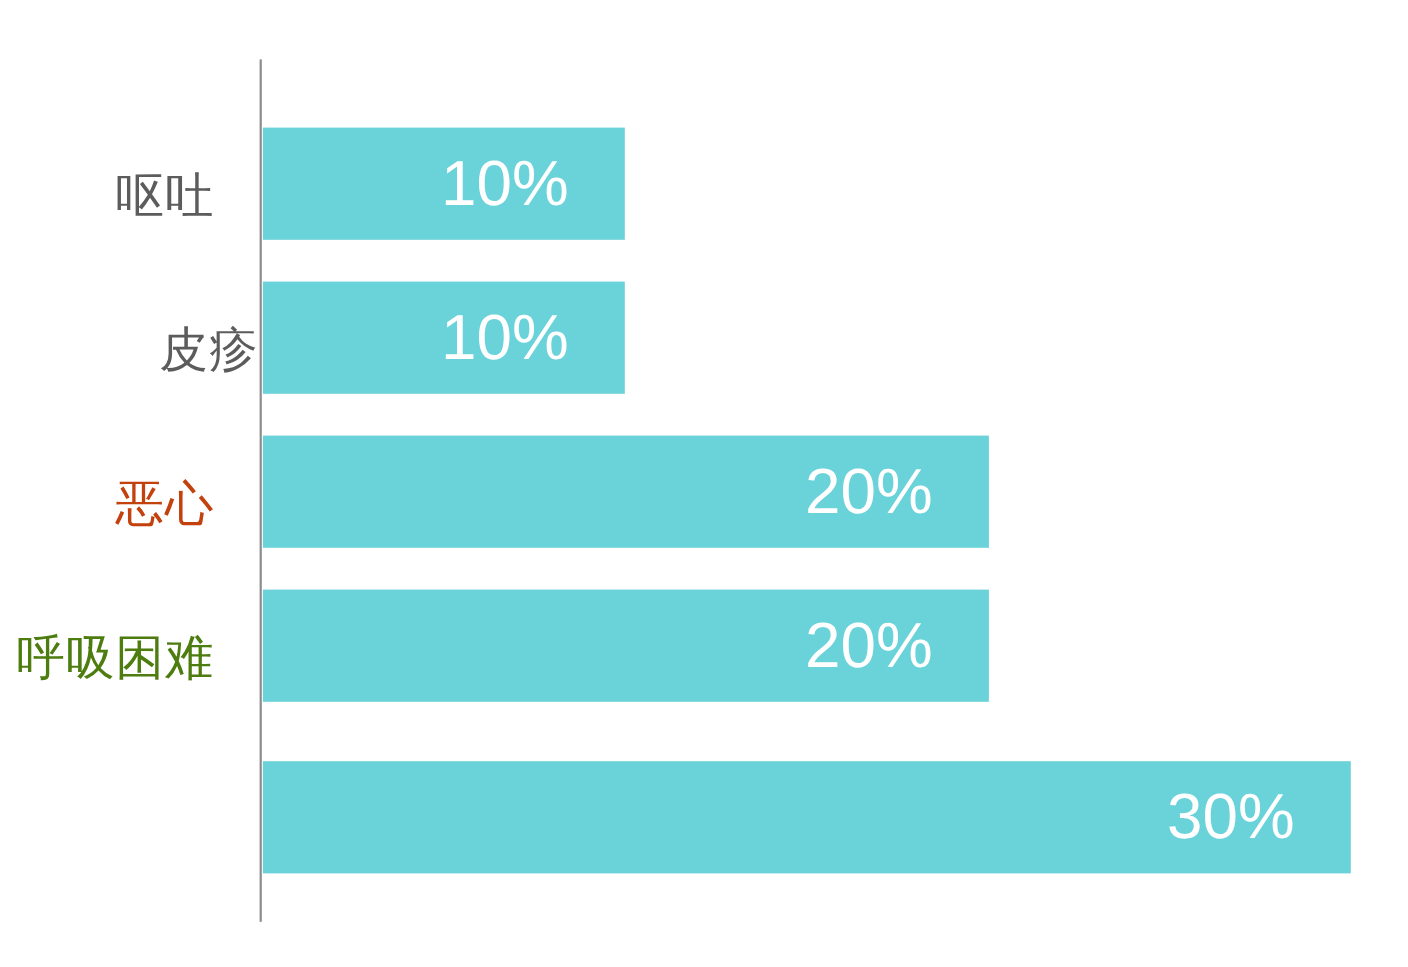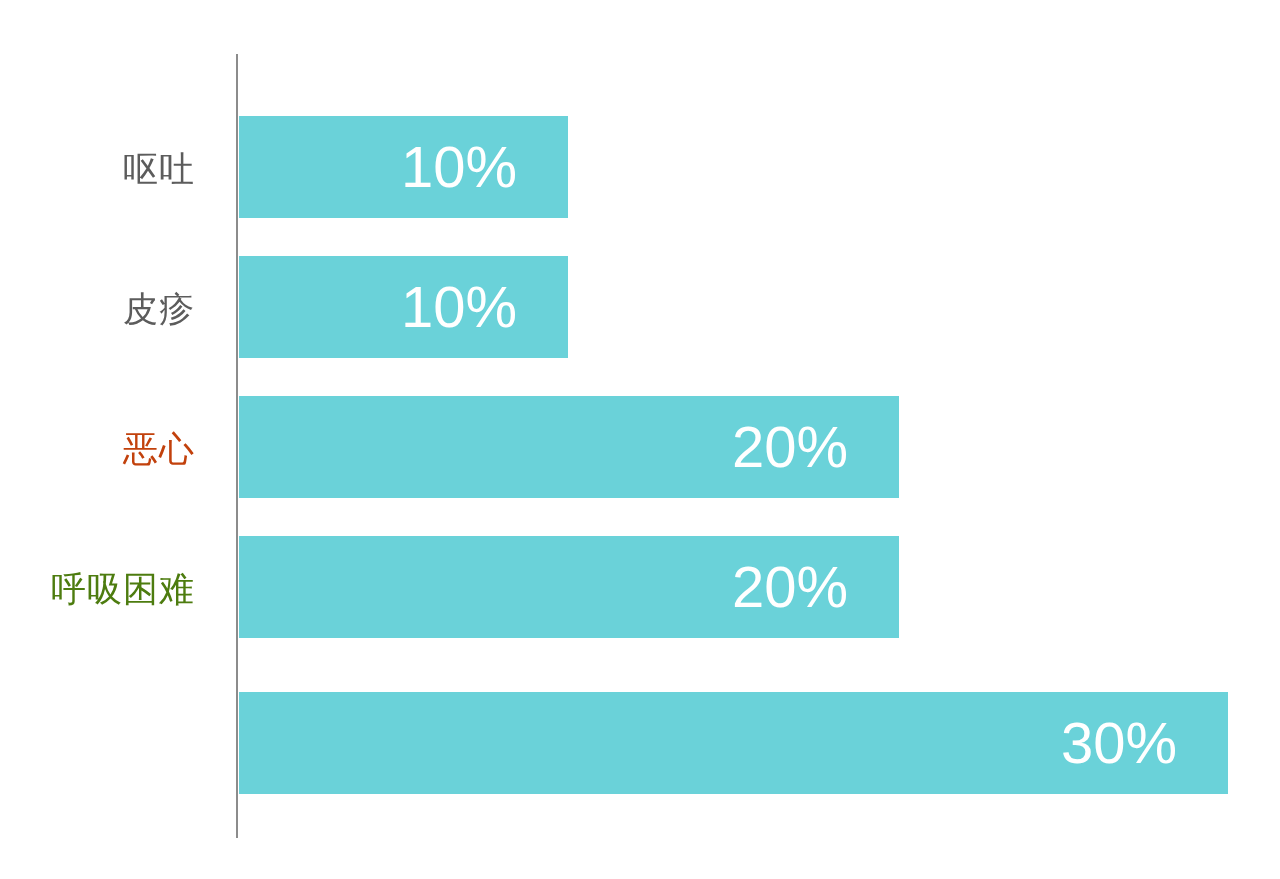--- a/index.html
+++ b/index.html
@@ -43,27 +43,27 @@
   .bar-row {
     position: relative;
     height: 102px;
     margin-bottom: 38px;
   }
   .bar-row:last-child { margin-bottom: 0; }
 
   .category-label {
     position: absolute;
     left: 0;
-    top: 1px;
+    top: 12px;
     width: 195px;
     height: 102px;
     display: flex;
     align-items: center;
     justify-content: flex-end;
-    font-size: 35px;
+    font-size: 44px;
     line-height: 1;
     letter-spacing: 1px;
     color: #5c5c5c;
     white-space: nowrap;
   }
 
   .bar-track {
     position: absolute;
     left: 239px;
     top: 0;
@@ -105,21 +105,21 @@
     <div class="bar-row">
       <div class="category-label" style="color: rgb(92, 92, 92);">呕吐</div>
       <div class="bar-track">
         <div class="bar" style="width: 329px; background: rgb(106, 210, 217);">
           <span class="bar-value" style="color: rgb(255, 255, 255);">10%</span>
         </div>
       </div>
     </div>
 
     <div class="bar-row">
-      <div class="category-label" style="color: rgb(92, 92, 92);">皮疹</div>
+      <div class="category-label" style="color: rgb(92, 92, 92); padding-left: 40px;">皮疹</div>
       <div class="bar-track">
         <div class="bar" style="width: 329px; background: rgb(106, 210, 217);">
           <span class="bar-value" style="color: rgb(255, 255, 255);">10%</span>
         </div>
       </div>
     </div>
 
     <div class="bar-row">
       <div class="category-label" style="color: #c2410c;">恶心</div>
       <div class="bar-track">

